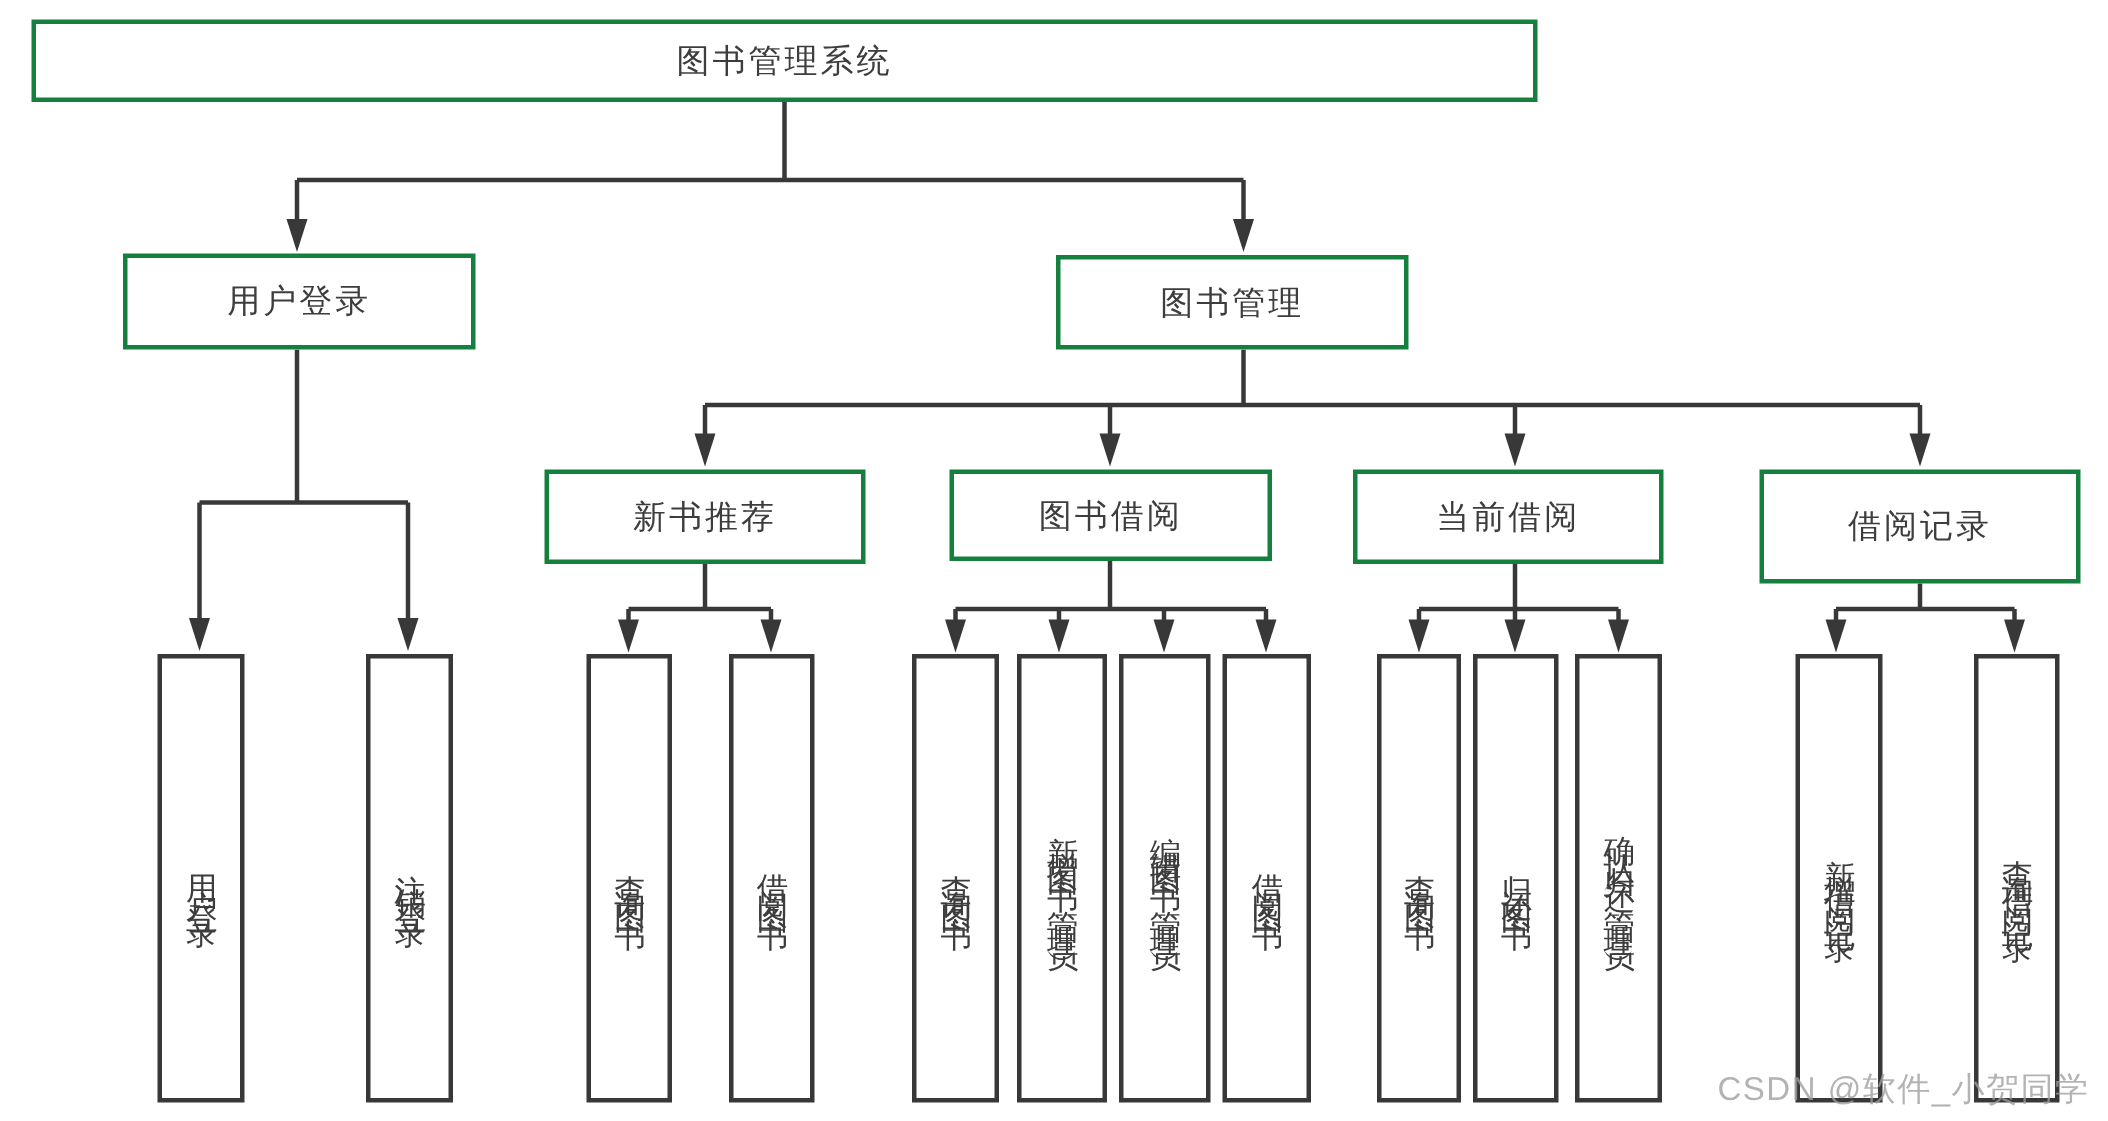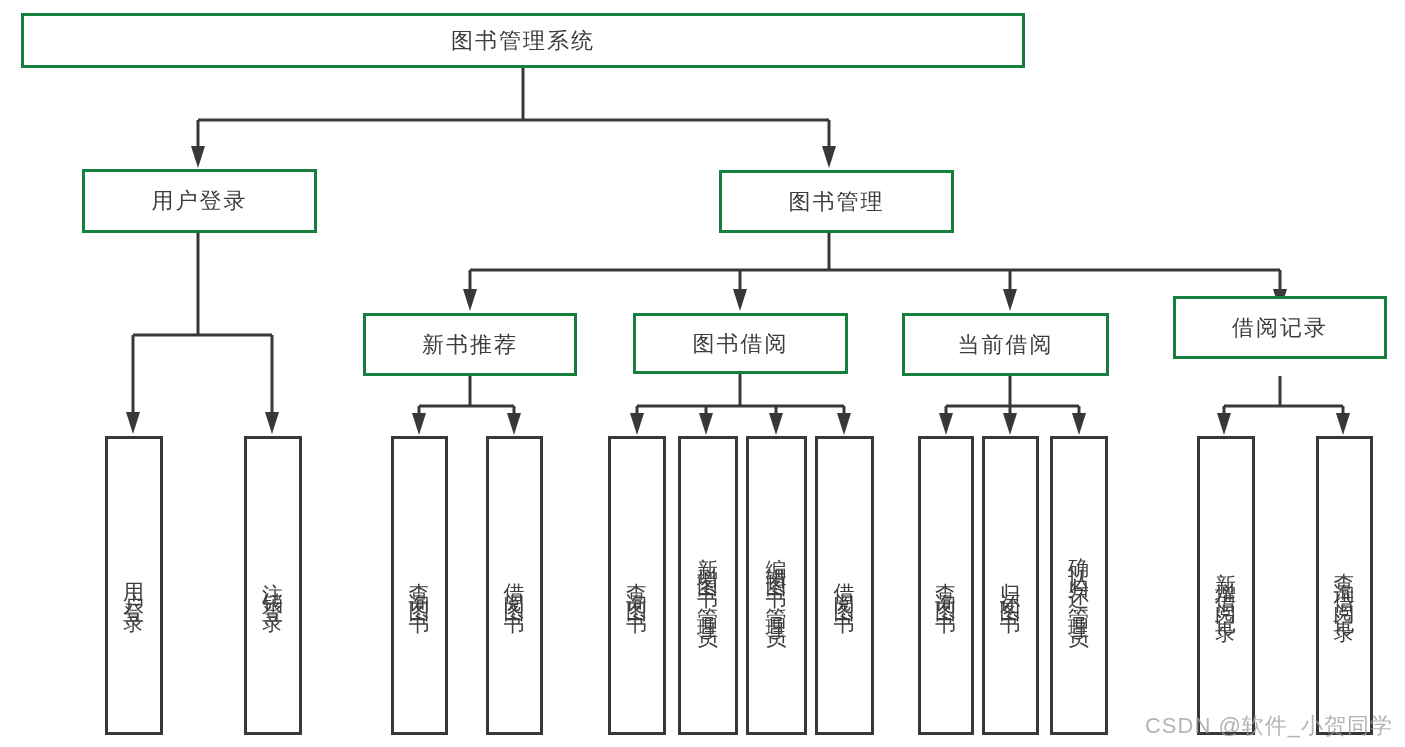--- a/index.html
+++ b/index.html
@@ -118,26 +118,26 @@
       <polygon points="1072,413 1086,413 1079,435"></polygon>
 
       <polygon points="1217,413 1231,413 1224,435"></polygon>
       <polygon points="1336,413 1350,413 1343,435"></polygon>
     </g>
   </svg>
 
   <div class="hbox" style="left:21px;top:13px;width:1004px;height:55px;">图书管理系统</div>
 
   <div class="hbox" style="left:82px;top:169px;width:235px;height:64px;">用户登录</div>
-  <div class="hbox" style="left:719px;top:170px;width:235px;height:63px;">图书管理</div>
+  <div class="hbox" style="left:704px;top:170px;width:235px;height:63px;">图书管理</div>
 
   <div class="hbox" style="left:633px;top:313px;width:215px;height:61px;">图书借阅</div>
   <div class="hbox" style="left:363px;top:313px;width:214px;height:63px;">新书推荐</div>
   <div class="hbox" style="left:902px;top:313px;width:207px;height:63px;">当前借阅</div>
-  <div class="hbox" style="left:1173px;top:296px;width:214px;height:63px;">借阅记录</div>
+  <div class="hbox" style="left:1173px;top:313px;width:214px;height:76px;">借阅记录</div>
 
   <div class="vbox" style="left:105px;width:58px;">
     <span>用户登录</span>
   </div>
   <div class="vbox" style="left:244px;width:58px;">
     <span>注销登录</span>
   </div>
 
   <div class="vbox" style="left:391px;width:57px;">
     <span>查询图书</span>

